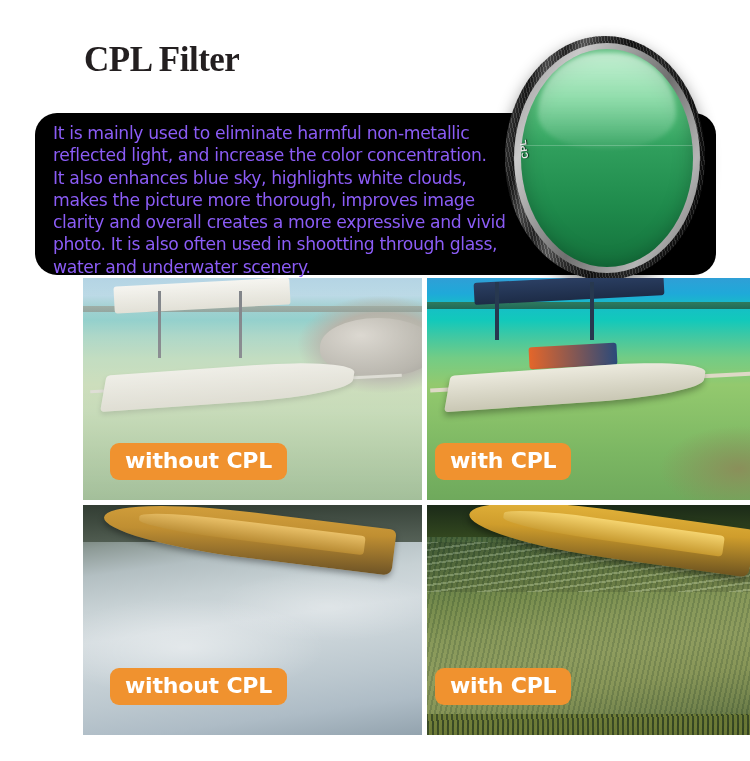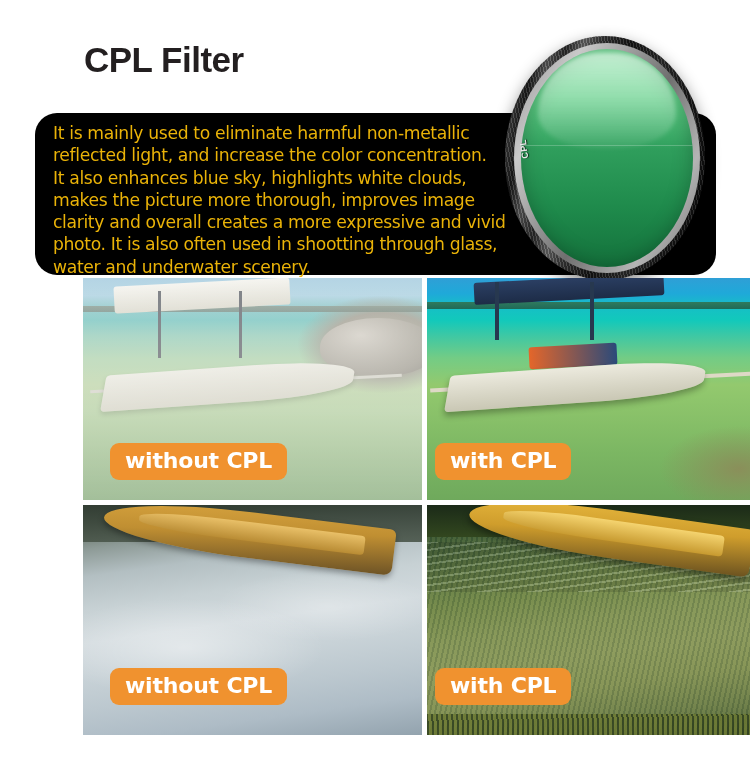--- a/index.html
+++ b/index.html
@@ -17,41 +17,41 @@
 
   
   .page-title {
     position: absolute;
     left: 84px;
     top: 40px;
     font-size: 35px;
     font-weight: bold;
     letter-spacing: -0.5px;
     color: #231f20;
-    font-family: Liberation Sans, sans-serif;
+    font-family: Liberation Serif, serif;
     text-align: right;
   }
 
   
   .desc-panel {
     position: absolute;
     left: 35px;
     top: 113px;
     width: 681px;
     height: 162px;
     background: #000000;
     border-radius: 22px;
     box-sizing: border-box;
   }
   .desc-text {
     position: absolute;
     left: 18px;
     top: 9px;
     width: 470px;
-    color: #eab308;
+    color: #8b5cf6;
     font-size: 17.2px;
     line-height: 22.3px;
     font-family: "DejaVu Sans", sans-serif;
     letter-spacing: -0.35px;
     white-space: pre-line;
   }
 
   
   .lens-wrap {
     position: absolute;

